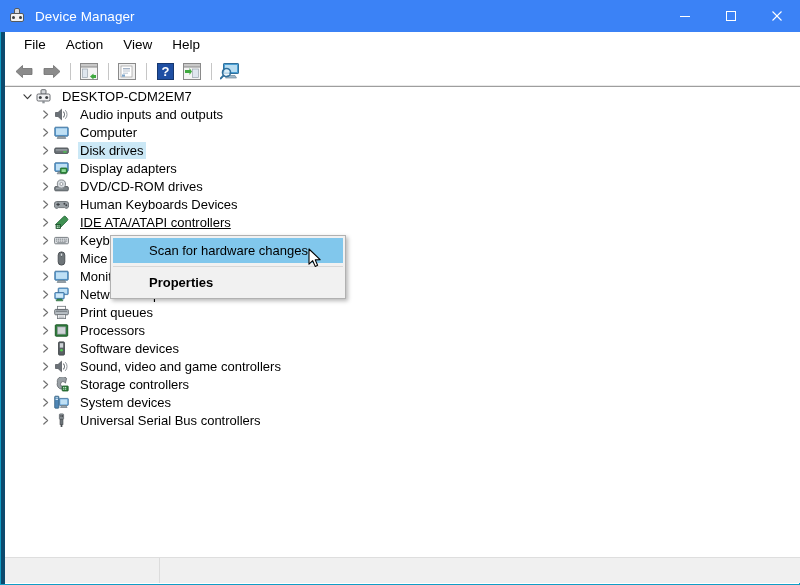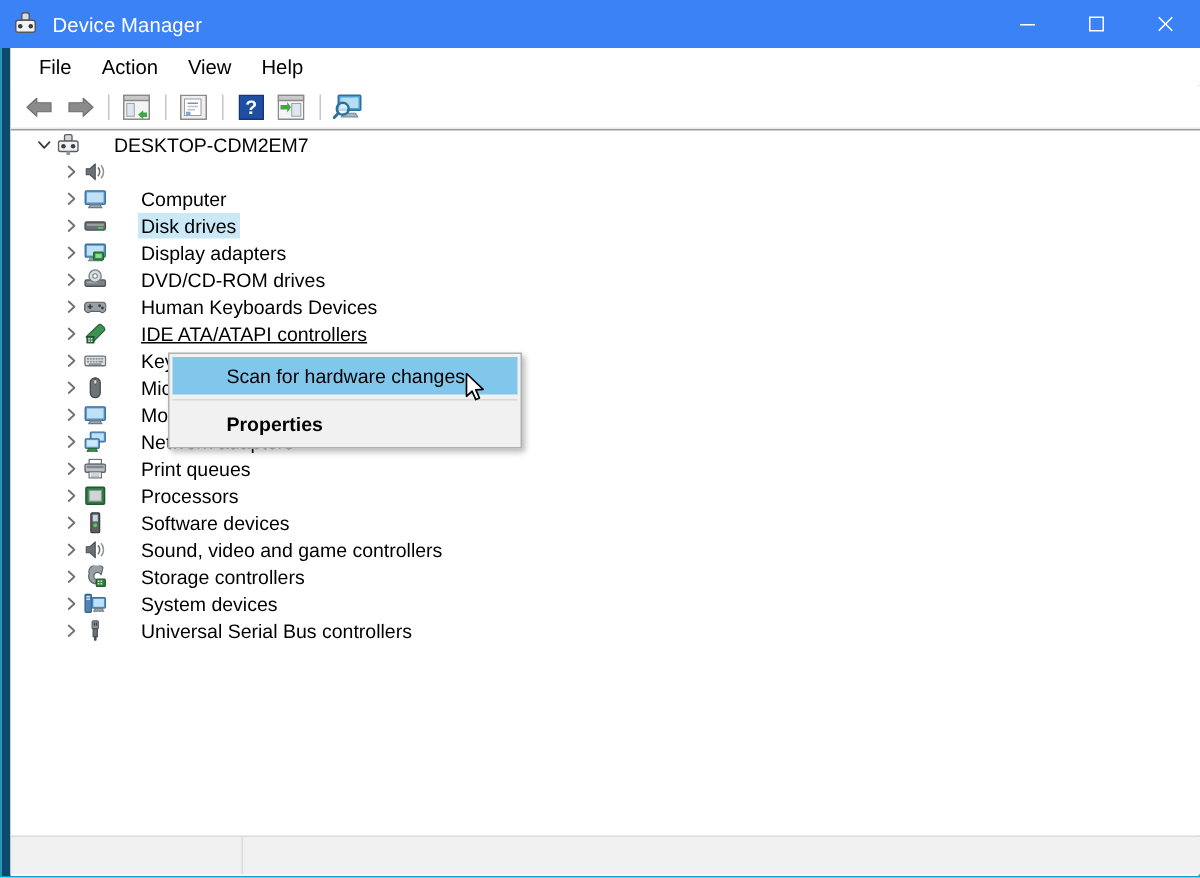--- a/index.html
+++ b/index.html
@@ -90,21 +90,21 @@
   .wc-btn svg { display: block; }
 
   
   #client {
     position: absolute;
     left: 1px; top: 32px;
     width: 798px;
     height: 552px;
     background: #ffffff;
     box-sizing: border-box;
-    border-left: 6px solid #0c4a6e;
+    border-left: 4px solid #0c4a6e;
   }
 
   
   #menubar {
     position: absolute;
     left: 0; top: 0;
     width: 798px; height: 25px;
     background: #ffffff;
     display: flex;
     align-items: center;
@@ -175,21 +175,21 @@
     width: 17px; height: 18px;
     position: relative;
     flex: 0 0 auto;
     display: flex;
     align-items: center;
     justify-content: center;
   }
   .tree-row .tlabel {
     font-size: 13px;
     color: #000000;
-    margin-left: 20px;
+    margin-left: 8px;
     padding: 1px 2px 1px 2px;
     line-height: 15px;
   }
   .tree-row.selected .tlabel {
     background: #cbe8f6;
   }
   .tree-row .ticon svg { display: block; }
 
   
   #ctxmenu {
@@ -403,20 +403,21 @@
               <path d="M2.8 1 L6.6 4.5 L2.8 8" fill="none" stroke="#707070" stroke-width="1.2" stroke-linecap="round" stroke-linejoin="round"></path>
             </svg>
         </span>
         <span class="ticon">
           <svg width="15" height="15" viewBox="0 0 15 15">
             <path d="M1.5 5.5 L4 5.5 L7.5 2.2 L7.5 12.8 L4 9.5 L1.5 9.5 Z" fill="#6b7177" stroke="#4a4f54" stroke-width="0.7" stroke-linejoin="round"></path>
             <path d="M9.3 4.6 A4.2 4.2 0 0 1 9.3 10.4" fill="none" stroke="#6b7177" stroke-width="1.1"></path>
             <path d="M11.3 3.2 A6.2 6.2 0 0 1 11.3 11.8" fill="none" stroke="#8d9399" stroke-width="1"></path>
           </svg>
         </span>
+        <span class="tlabel">Audio inputs and outputs</span>
       </div>
 
       <div class="tree-row" style="padding-left:32px;">
         <span class="twisty">
           <svg width="9" height="9" viewBox="0 0 9 9">
               <path d="M2.8 1 L6.6 4.5 L2.8 8" fill="none" stroke="#707070" stroke-width="1.2" stroke-linecap="round" stroke-linejoin="round"></path>
             </svg>
         </span>
         <span class="ticon">
           <svg width="15" height="15" viewBox="0 0 15 15">

